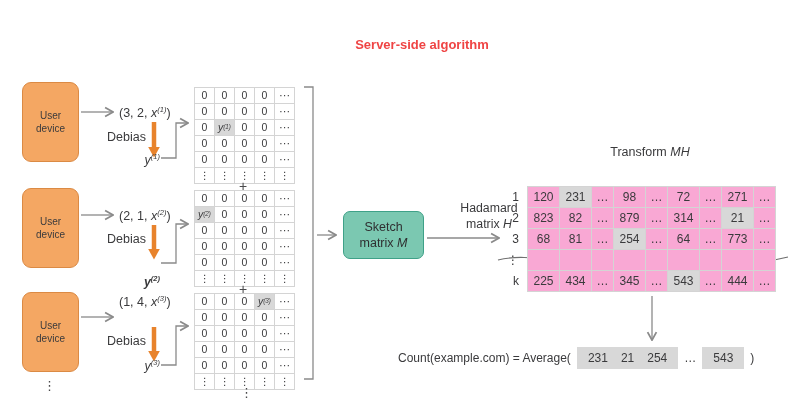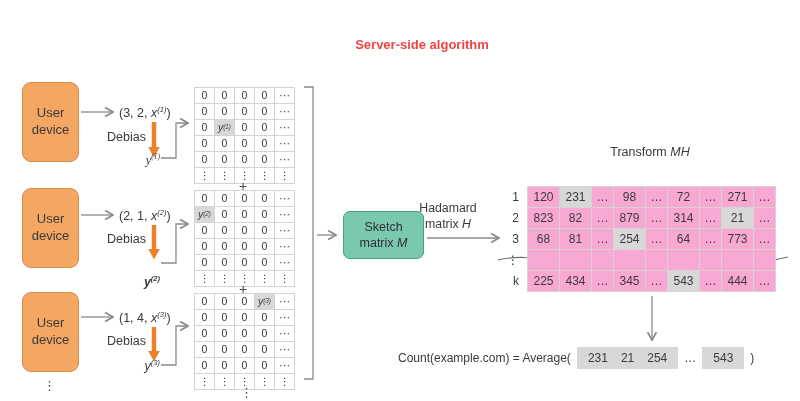--- a/index.html
+++ b/index.html
@@ -10,21 +10,21 @@
   html,body{margin:0;padding:0;background:#fff;}
   .stage{position:relative;width:800px;height:401px;background:#fff;overflow:hidden;
          font-family:"Liberation Sans","DejaVu Sans",sans-serif;color:var(--ink);}
   .abs{position:absolute;}
   .overlay{position:absolute;left:0;top:0;width:800px;height:401px;pointer-events:none;}
 
   .title{font-size:13px;font-weight:bold;color:#ef4444;white-space:nowrap;transform:translateX(-50%);}
 
   .device-box{width:57px;height:80px;background:var(--device-fill);border:1.5px solid var(--device-border);
               border-radius:9px;display:flex;align-items:center;justify-content:center;text-align:center;
-              font-size:13px;line-height:1.3;padding:12px 8px;box-sizing:border-box;}
+              font-size:10px;line-height:1.3;padding:12px 8px;box-sizing:border-box;}
   .tuple{font-size:12.5px;white-space:nowrap;}
   .tuple i, .ylabel i{font-style:italic;}
   sup{font-size:0.6em;font-style:italic;}
   .debias{font-size:12.5px;}
   .ylabel{font-size:12.5px;width:32px;text-align:right;}
   .vdots{font-size:13px;letter-spacing:0;color:#4A4A4C;}
 
   .mgrid{display:grid;grid-template-columns:repeat(5,20px);grid-auto-rows:16px;
          border-top:1px solid var(--cb);border-left:1px solid var(--cb);background:#fff;}
   .mgrid .cell{border-right:1px solid var(--cb);border-bottom:1px solid var(--cb);
@@ -88,33 +88,33 @@
     </g>
   </svg>
 
   <div class="abs title" style="left:422px;top:37px;">Server-side algorithm</div>
 
   <div class="abs device-box" style="left:22px;top:82px;">
     <span>User device</span>
   </div>
   <div class="abs tuple" style="left:119px;top:105px;"><span>(3, 2, </span><i>x</i><sup>(1)</sup><span>)</span></div>
   <div class="abs debias" style="left:107px;top:130px;">Debias</div>
-  <div class="abs ylabel" style="left:128px;top:152px;font-family:Liberation Serif, serif;"><i>y</i><sup>(1)</sup></div>
+  <div class="abs ylabel" style="left:128px;top:152px;"><i>y</i><sup>(1)</sup></div>
 
   <div class="abs device-box" style="left:22px;top:188px;">
     <span>User device</span>
   </div>
   <div class="abs tuple" style="left:119px;top:208px;"><span>(2, 1, </span><i>x</i><sup>(2)</sup><span>)</span></div>
   <div class="abs debias" style="left:107px;top:232px;">Debias</div>
   <div class="abs ylabel" style="left:128px;top:274px;font-weight:bold;"><i>y</i><sup>(2)</sup></div>
 
   <div class="abs device-box" style="left:22px;top:292px;">
     <span>User device</span>
   </div>
-  <div class="abs tuple" style="left:119px;top:310px;"><span>(1, 4, </span><i>x</i><sup>(3)</sup><span>)</span></div>
+  <div class="abs tuple" style="left:119px;top:294px;"><span>(1, 4, </span><i>x</i><sup>(3)</sup><span>)</span></div>
   <div class="abs debias" style="left:107px;top:334px;">Debias</div>
   <div class="abs ylabel" style="left:128px;top:358px;"><i>y</i><sup>(3)</sup></div>
 
   <div class="abs vdots" style="left:43px;top:378px;">⋮</div>
 
   <div class="abs mgrid" style="left:194px;top:87px;">
       <div class="cell">0</div>
       <div class="cell">0</div>
       <div class="cell">0</div>
       <div class="cell">0</div>
@@ -220,21 +220,21 @@
       <div class="cell">⋮</div>
       <div class="cell">⋮</div>
     </div>
   <div class="abs vdots" style="left:240px;top:385px;">⋮</div>
 
   <div class="abs sketch-box" style="left:343px;top:211px;">
     <span>Sketch</span>
     <span><span>matrix </span><i>M</i></span>
   </div>
 
-  <div class="abs hadamard" style="left:413px;top:201px;text-align:center;">
+  <div class="abs hadamard" style="left:454px;top:201px;text-align:center;">
     <div>Hadamard</div>
     <div><span>matrix </span><i>H</i></div>
   </div>
 
   <div class="abs t-title" style="left:650px;top:145px;"><span>Transform </span><i>MH</i></div>
   <div class="abs t-labels" style="left:503px;top:186px;">
       <span>1</span>
       <span>2</span>
       <span>3</span>
       <span>⋮</span>

